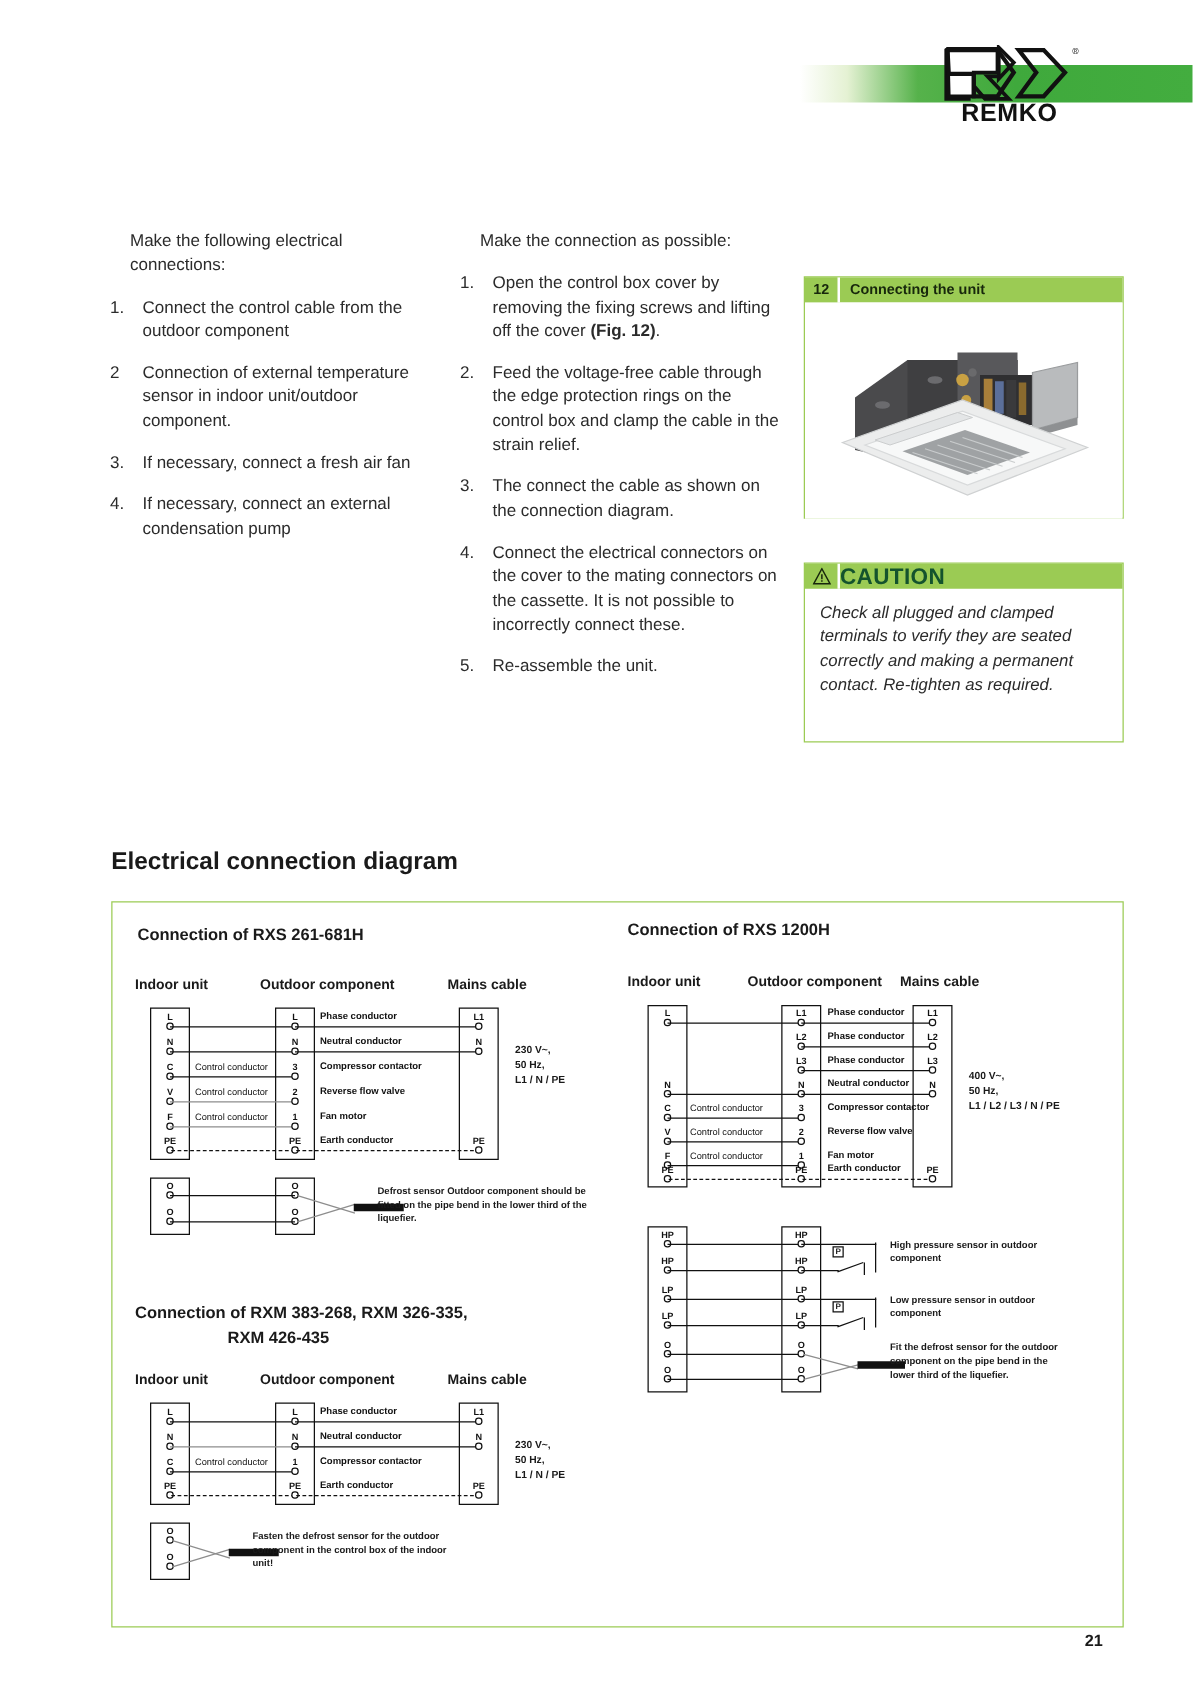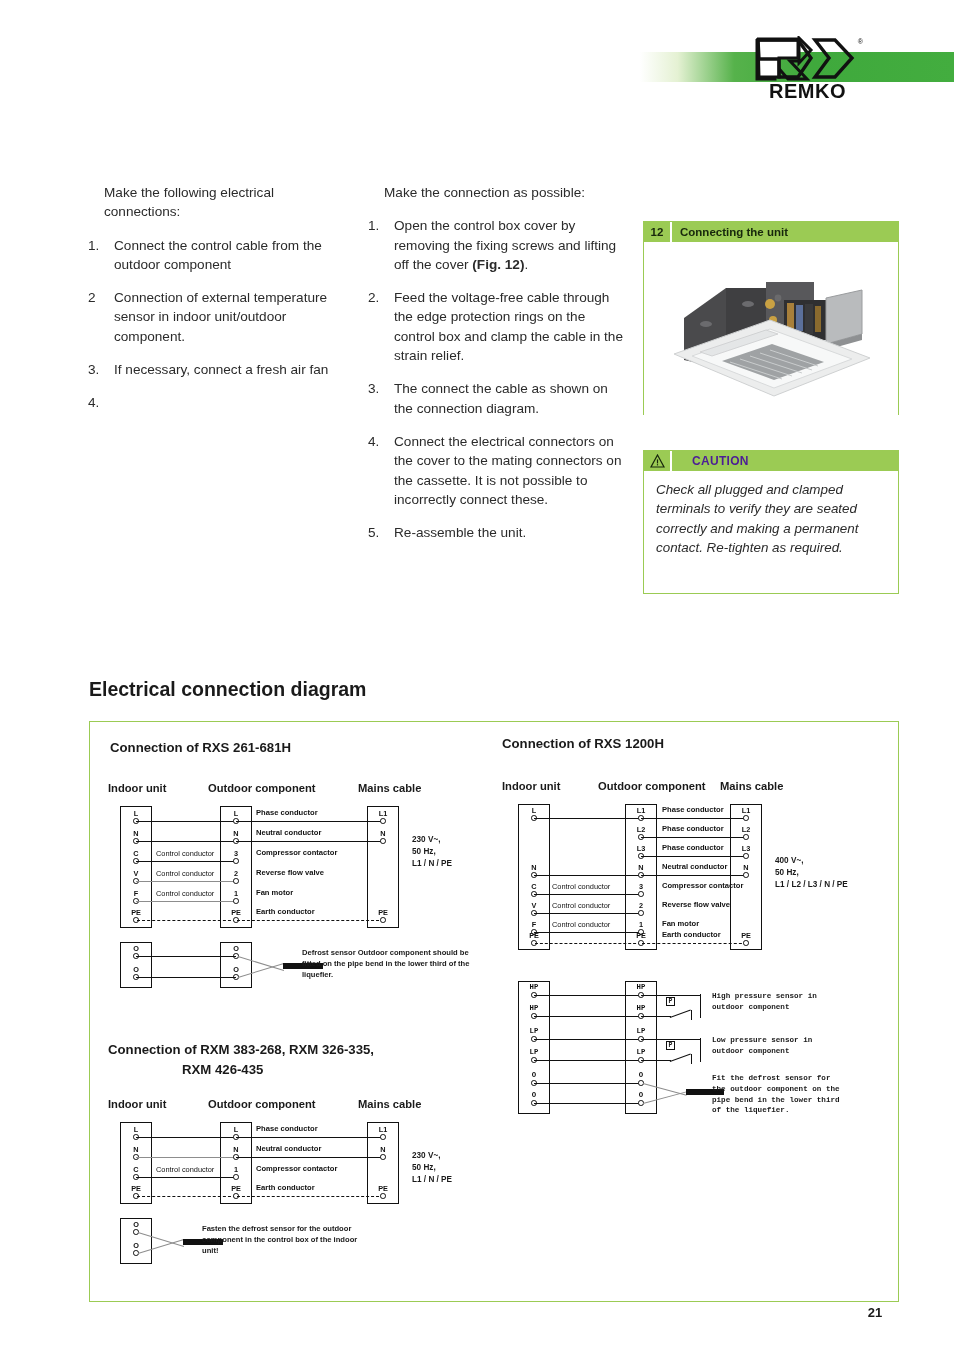--- a/index.html
+++ b/index.html
@@ -45,21 +45,21 @@
   .fig-body{position:relative;height:173px;background:#fff;overflow:hidden;}
 
   
   .cass{position:absolute;left:22px;top:18px;width:212px;height:140px;}
   
   .caution{position:absolute;left:643px;top:450px;width:256px;height:144px;
            border:1px solid #9bcb54;background:#fff;box-sizing:border-box;}
   .cau-head{display:flex;height:20px;background:#9bcb54;align-items:center;}
   .cau-ico{width:26px;display:flex;align-items:center;justify-content:center;}
   .cau-sep{width:2px;height:20px;background:#fff;}
-  .cau-title{flex:1;padding-left:20px;font-size:12px;font-weight:bold;color:#4c1d95;letter-spacing:.3px;}
+  .cau-title{flex:1;padding-left:0;font-size:18px;font-weight:bold;color:#14532d;letter-spacing:.3px;}
   .cau-body{padding:9px 12px 0 12px;font-size:13.4px;line-height:1.45;
             font-style:italic;color:#2b2b2b;}
 
   
   .sec-h{position:absolute;left:89px;top:678px;font-size:19.5px;font-weight:bold;color:#1a1a1a;}
 
   
   .panel{position:absolute;left:89px;top:721px;width:810px;height:581px;
          border:1px solid #9bcb54;box-sizing:border-box;background:#fff;}
   .d-title{position:absolute;font-size:13.2px;font-weight:bold;color:#1a1a1a;}
@@ -118,20 +118,21 @@
   <div class="li">
     <span class="li-num">2</span>
     <span class="li-txt">Connection of external temperature sensor in indoor unit/outdoor component.</span>
   </div>
   <div class="li">
     <span class="li-num">3.</span>
     <span class="li-txt">If necessary, connect a fresh air fan</span>
   </div>
   <div class="li">
     <span class="li-num">4.</span>
+    <span class="li-txt">If necessary, connect an external condensation pump</span>
   </div>
 </div>
 
 <div class="col col2">
   <p class="para">Make the connection as possible:</p>
   <div class="li">
     <span class="li-num">1.</span>
     <span class="li-txt"><span>Open the control box cover by removing the fixing screws and lifting off the cover </span><b class="inl">(Fig. 12)</b><span>.</span></span>
   </div>
   <div class="li">
@@ -446,21 +447,21 @@
     <div class="dash" style="left:152px;top:143px;width:105px;"></div>
     <div class="flab" style="left:172px;top:130px;">Earth conductor</div>
     <div class="tlab" style="left:240px;top:131px;width:32px;">PE</div>
     <div class="term" style="left:253px;top:140px;"></div>
 
     <div class="volt" style="left:285px;top:55px;white-space:pre;">400 V~,
 50 Hz,
 L1 / L2 / L3 / N / PE</div>
   </div>
 
-  <div class="wrap" style="left:400px;top:255px;width:410px;height:145px;font-family:Liberation Mono, monospace;">
+  <div class="wrap" style="left:400px;top:255px;width:410px;height:145px;">
     <div class="box" style="left:28px;top:4px;width:32px;height:133px;"></div>
     <div class="box" style="left:135px;top:4px;width:32px;height:133px;"></div>
 
     <div class="tlab" style="left:28px;top:6px;width:32px;">HP</div>
     <div class="term" style="left:41px;top:15px;"></div>
     <div class="wire" style="left:44px;top:17.5px;width:107px;"></div>
     <div class="tlab" style="left:135px;top:6px;width:32px;">HP</div>
     <div class="term" style="left:148px;top:15px;"></div>
     <div class="wire" style="left:151px;top:17.5px;width:60px;"></div>
     <div class="vline" style="left:210px;top:17px;height:24px;"></div>

